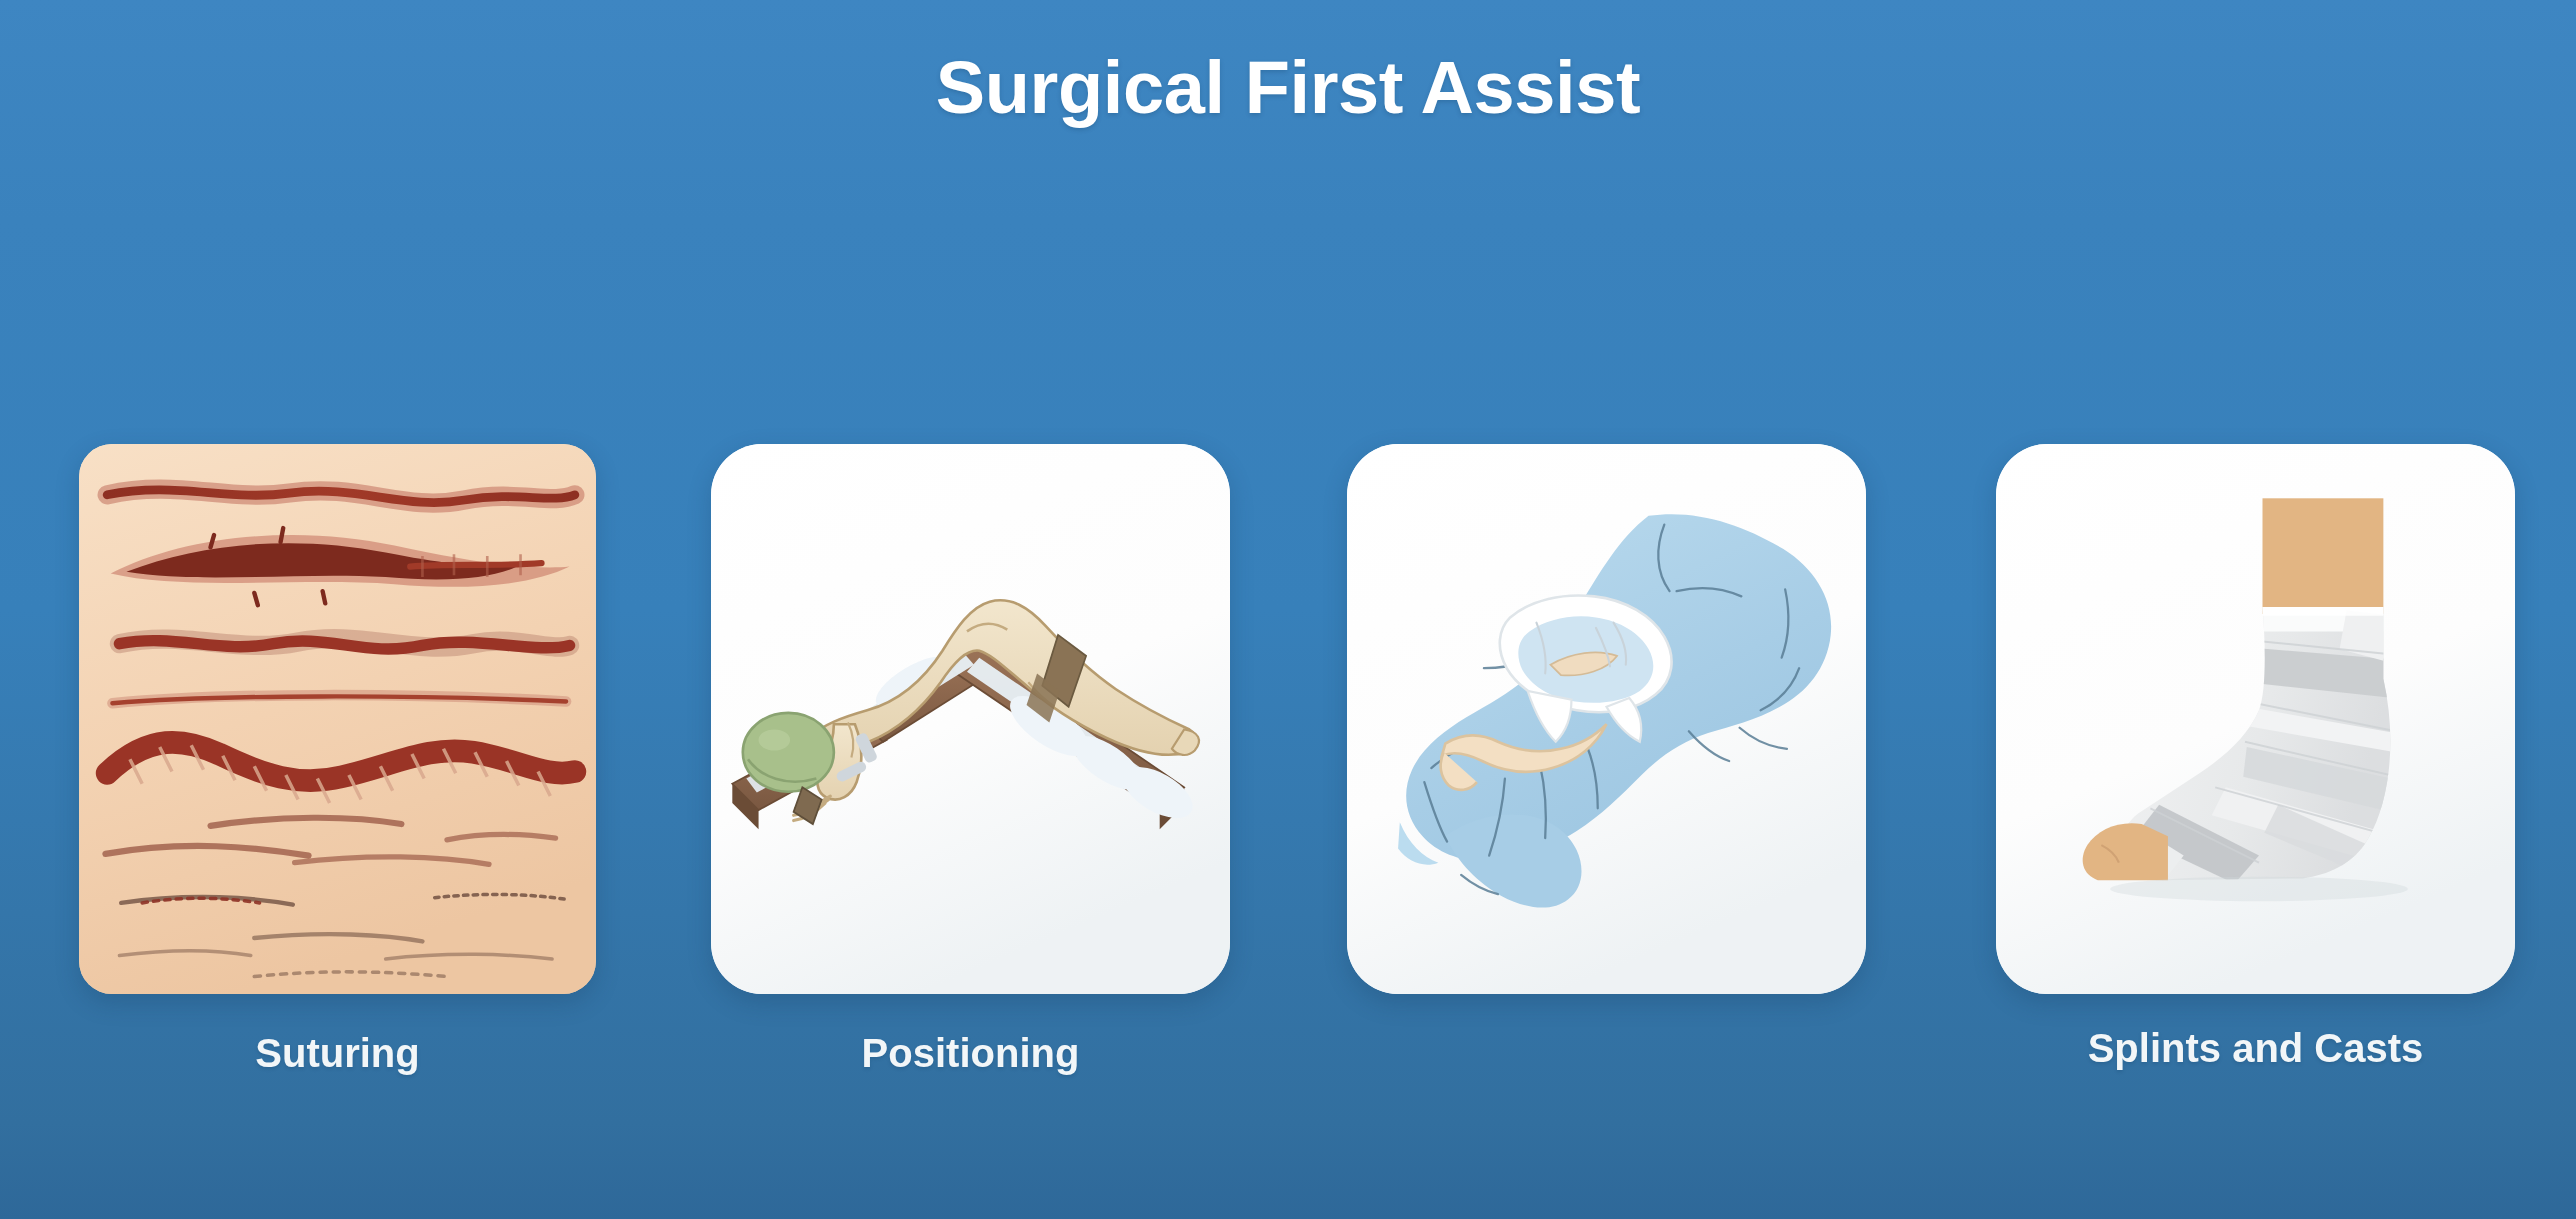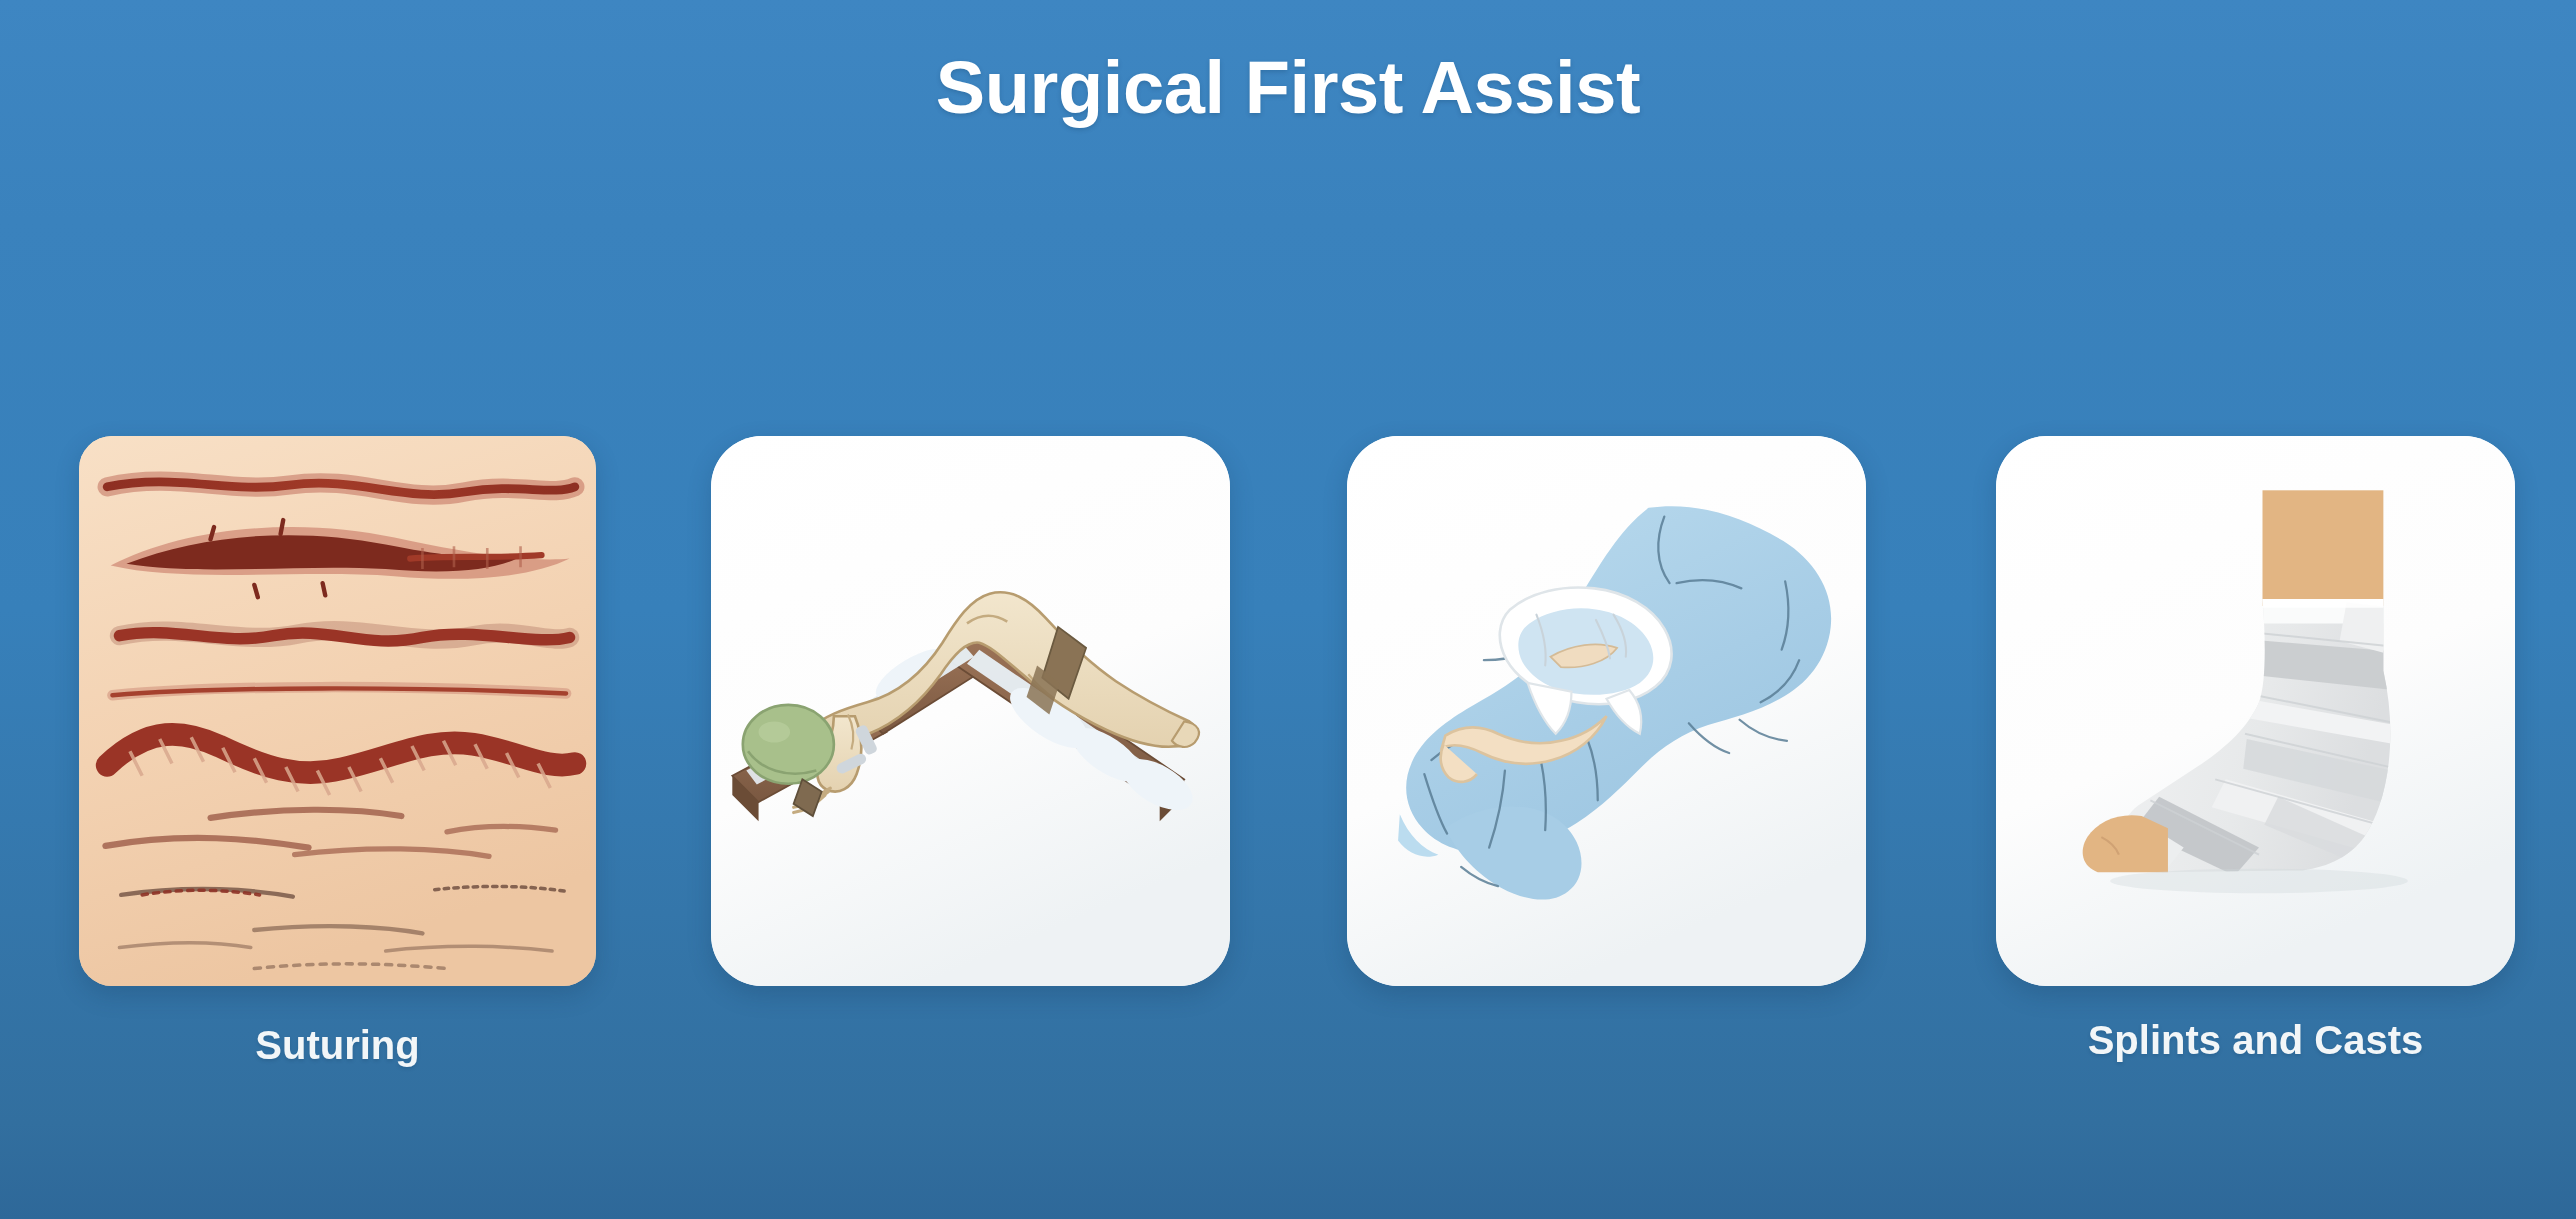--- a/index.html
+++ b/index.html
@@ -45,21 +45,21 @@
   
   .cards {
     position: absolute;
     top: 436px;
     left: 0;
     width: 2576px;
     height: 561px;
   }
   .card-slot {
     position: absolute;
-    top: 0;
+    top: 8px;
     border-radius: 24px;
   }
   .card {
     position: relative;
     border-radius: 51px;
     overflow: hidden;
     box-shadow: 0 8.8px 23px rgba(18,52,84,0.22);
     background: linear-gradient(160deg,#ffffff 0%,#ffffff 55%,#f2f5f7 100%);
   }
   .card.skin-card {
@@ -223,20 +223,21 @@
           <ellipse cx="72" cy="338" rx="18" ry="12" fill="#b9cf9e" opacity="0.7"></ellipse>
 
           <path d="M396 218 L428 242 L408 300 L378 276 Z" fill="#8a7355" stroke="#6b5a40" stroke-width="2"></path>
           <path d="M372 262 L398 282 L386 318 L360 298 Z" fill="#8a7355" opacity="0.85"></path>
           <path d="M104 392 L126 406 L116 434 L94 420 Z" fill="#7f6a50" stroke="#5f4f3a" stroke-width="2"></path>
 
           <rect x="142" y="368" width="36" height="12" rx="6" fill="#cfd6dc" transform="rotate(-26 160 374)"></rect>
           <rect x="170" y="330" width="14" height="34" rx="5" fill="#cfd6dc" transform="rotate(-26 177 347)"></rect>
         </svg>
       </div>
+      <div class="card-label" style="top:589px;">Positioning</div>
     </div>
 
     <div class="card-slot" style="left:1347px; width:519px;">
       <div class="card" style="width:519px; height:550px;">
         <svg width="519" height="550" viewBox="0 0 592 628">
           <defs>
             <linearGradient id="cardBg3" x1="0" y1="0" x2="0.4" y2="1">
               <stop offset="0%" stop-color="#ffffff"></stop>
               <stop offset="60%" stop-color="#fdfdfd"></stop>
               <stop offset="100%" stop-color="#eef2f4"></stop>

